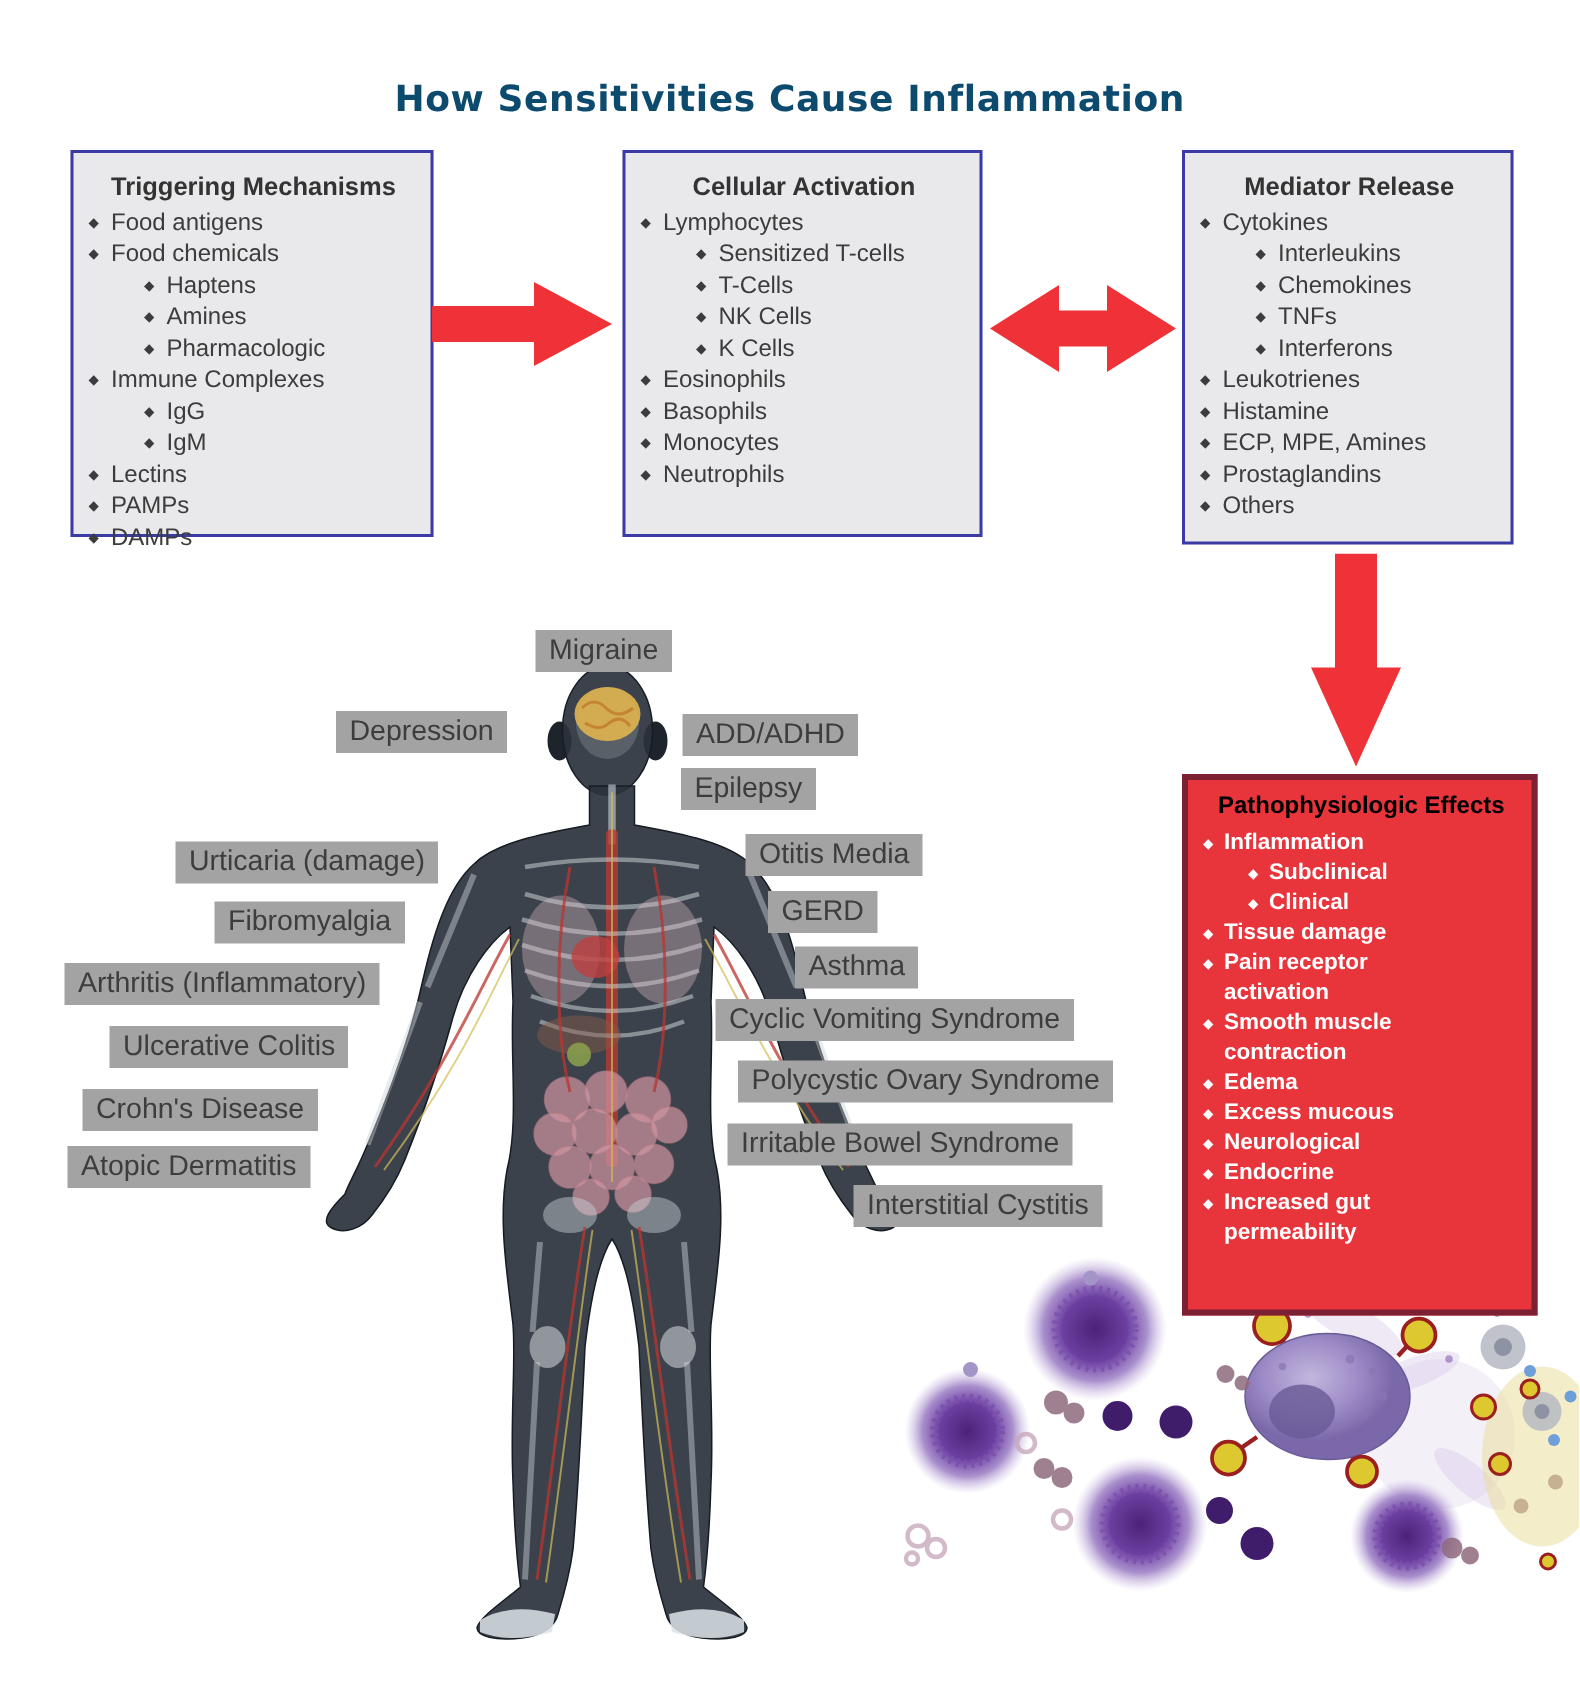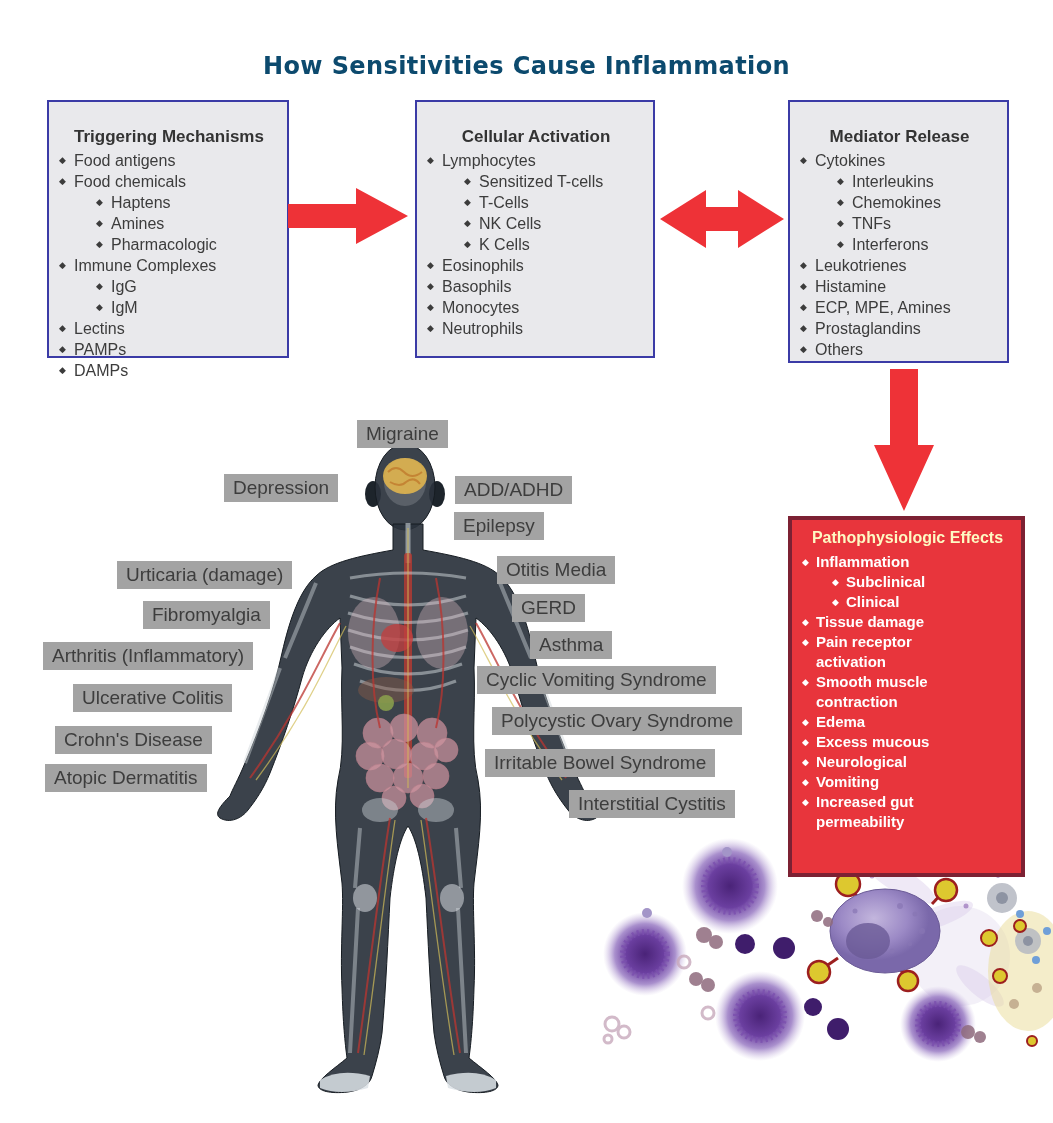--- a/index.html
+++ b/index.html
@@ -2,29 +2,29 @@
 <html><head>
 <meta charset="utf-8">
 <style>
   html,body{margin:0;padding:0;background:#ffffff;}
   #canvas{position:relative;width:1053px;height:1123px;background:#ffffff;overflow:hidden;
           font-family:"Liberation Sans","DejaVu Sans",sans-serif;}
   .title{position:absolute;top:33px;left:0;width:100%;text-align:center;
          font-size:24px;font-weight:600;letter-spacing:.4px;color:#0c4a6e;
          font-family:"DejaVu Sans","Liberation Sans",sans-serif;margin-top:19px;}
   .box{position:absolute;box-sizing:border-box;background:#e9e9ec;border:2px solid #3b3ba6;
-       color:#3c3c3c;padding:23px 8px 0 10px;z-index:2;}
+       color:#3c3c3c;padding:11px 8px 0 10px;z-index:2;}
   .box h3{margin:2px 0 3px;text-align:center;font-size:17px;font-weight:bold;color:#333;}
   .box ul{list-style:none;margin:0;padding:0;font-size:16px;line-height:21px;}
   .box li{position:relative;padding-left:15px;}
   .box li .blt{position:absolute;left:0;top:0;font-size:9px;line-height:21px;}
   .box li.lv2{margin-left:37px;}
   .effects{position:absolute;box-sizing:border-box;left:788px;top:516px;width:237px;height:361px;
            background:#e8353c;border:4px solid #7c2133;color:#ffffff;padding:6px 8px 0 10px;z-index:4;}
-  .effects h3{margin:2px 0 4px;text-align:center;font-size:16px;line-height:20px;font-weight:bold;color:#fef9c3;}
+  .effects h3{margin:2px 0 4px;text-align:center;font-size:16px;line-height:20px;font-weight:bold;color:#000000;}
   .effects ul{list-style:none;margin:0;padding:0;font-size:15px;line-height:20px;font-weight:bold;}
   .effects li{position:relative;padding-left:14px;max-width:158px;}
   .effects li .blt{position:absolute;left:0;top:0;font-size:9px;line-height:20px;}
   .effects li.lv2{margin-left:30px;}
   .cond{position:absolute;background:#a3a3a3;color:#3d3d3d;font-size:19px;line-height:22px;
         padding:3px 9px;white-space:nowrap;z-index:5;}
   .arrow{position:absolute;z-index:3;}
   #body-svg{position:absolute;left:190px;top:428px;z-index:1;}
   #cells-svg{position:absolute;left:600px;top:836px;z-index:1;}
 </style>
@@ -269,21 +269,21 @@
     <ul>
       <li class="lv1"><span class="blt">◆</span><span>Inflammation</span></li>
       <li class="lv2"><span class="blt">◆</span><span>Subclinical</span></li>
       <li class="lv2"><span class="blt">◆</span><span>Clinical</span></li>
       <li class="lv1"><span class="blt">◆</span><span>Tissue damage</span></li>
       <li class="lv1"><span class="blt">◆</span><span>Pain receptor activation</span></li>
       <li class="lv1"><span class="blt">◆</span><span>Smooth muscle contraction</span></li>
       <li class="lv1"><span class="blt">◆</span><span>Edema</span></li>
       <li class="lv1"><span class="blt">◆</span><span>Excess mucous</span></li>
       <li class="lv1"><span class="blt">◆</span><span>Neurological</span></li>
-      <li class="lv1"><span class="blt">◆</span><span>Vomiting</span></li>
+      <li class="lv1"><span class="blt">◆</span><span>Endocrine</span></li>
       <li class="lv1"><span class="blt">◆</span><span>Increased gut permeability</span></li>
     </ul>
   </div>
 
   <div class="cond" style="left:357px;top:420px">Migraine</div>
   <div class="cond" style="left:224px;top:474px">Depression</div>
   <div class="cond" style="left:117px;top:561px">Urticaria (damage)</div>
   <div class="cond" style="left:143px;top:601px">Fibromyalgia</div>
   <div class="cond" style="left:43px;top:642px">Arthritis (Inflammatory)</div>
   <div class="cond" style="left:73px;top:684px">Ulcerative Colitis</div>

